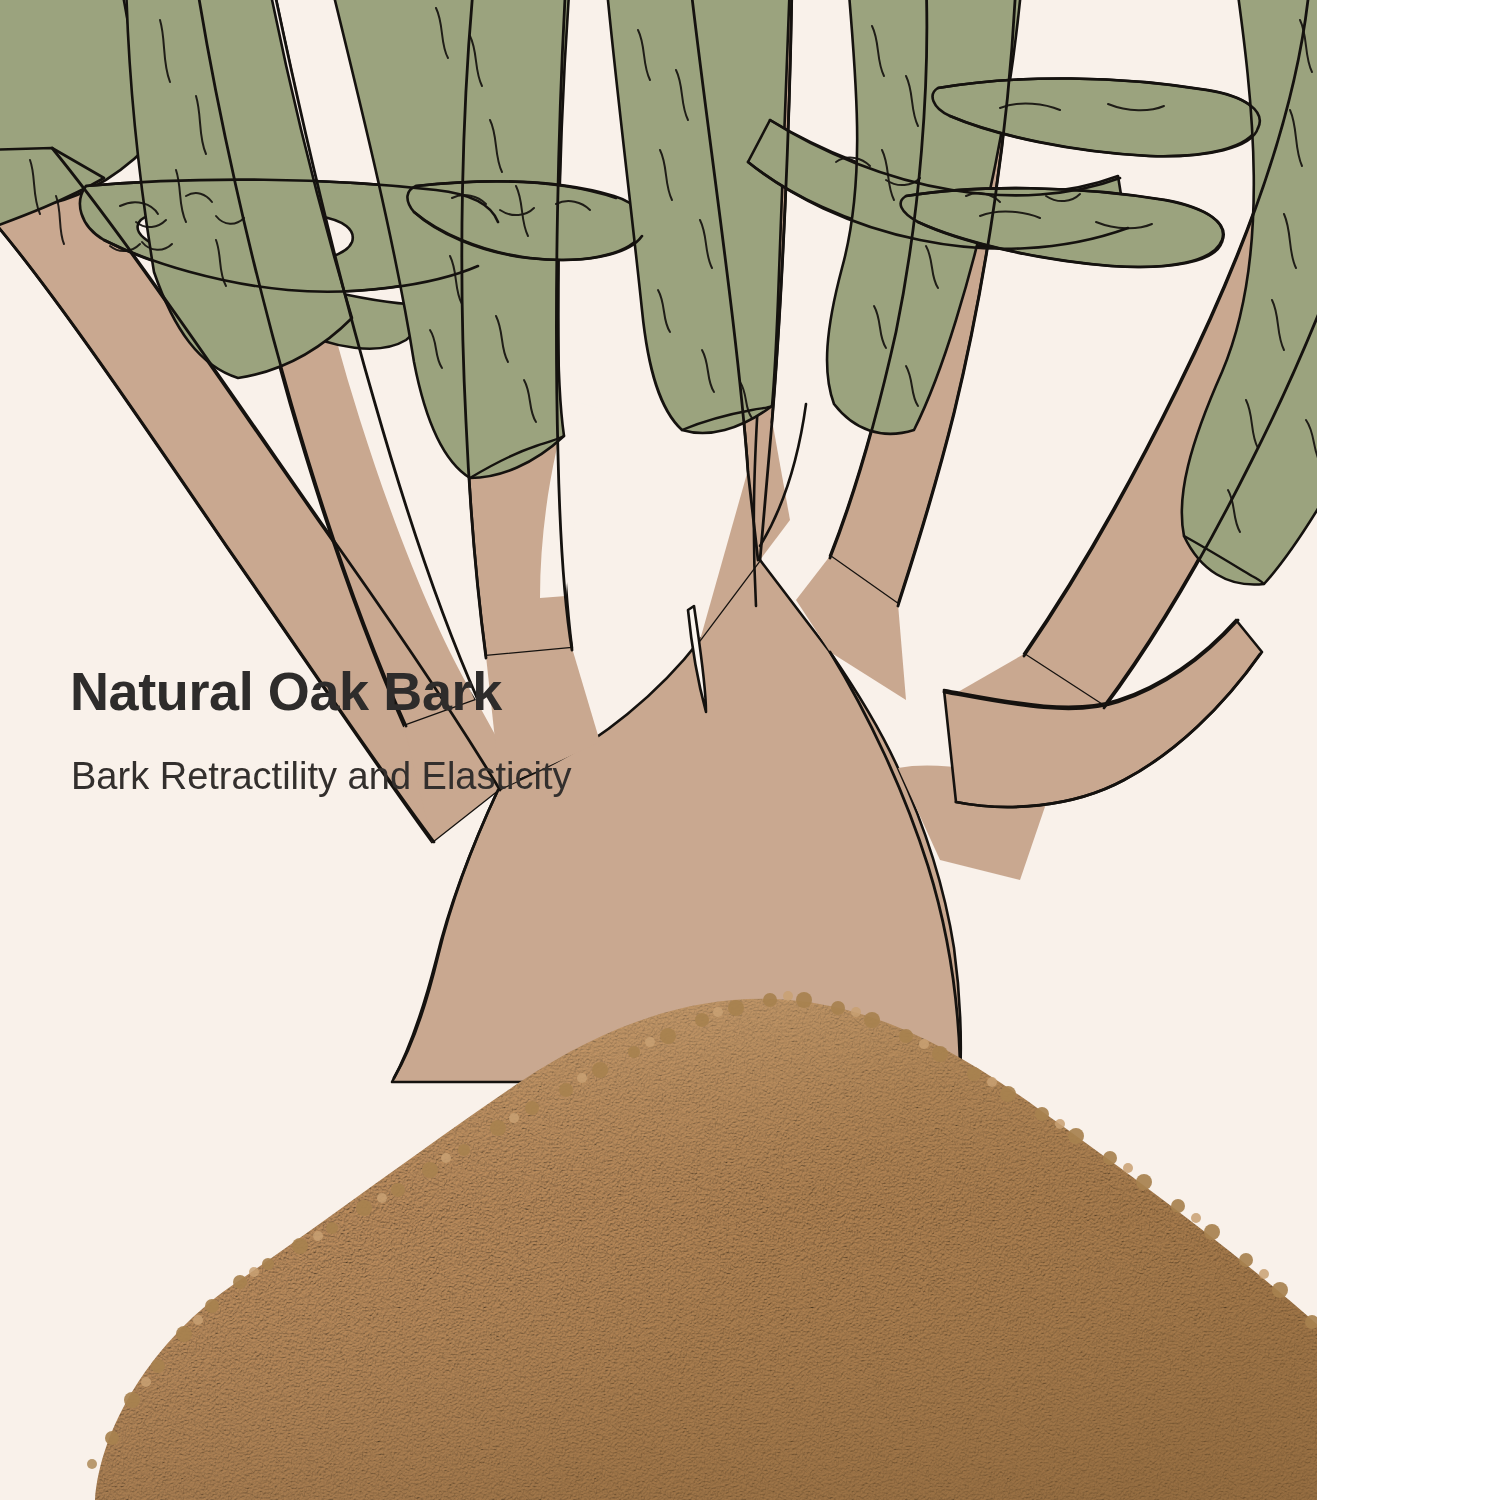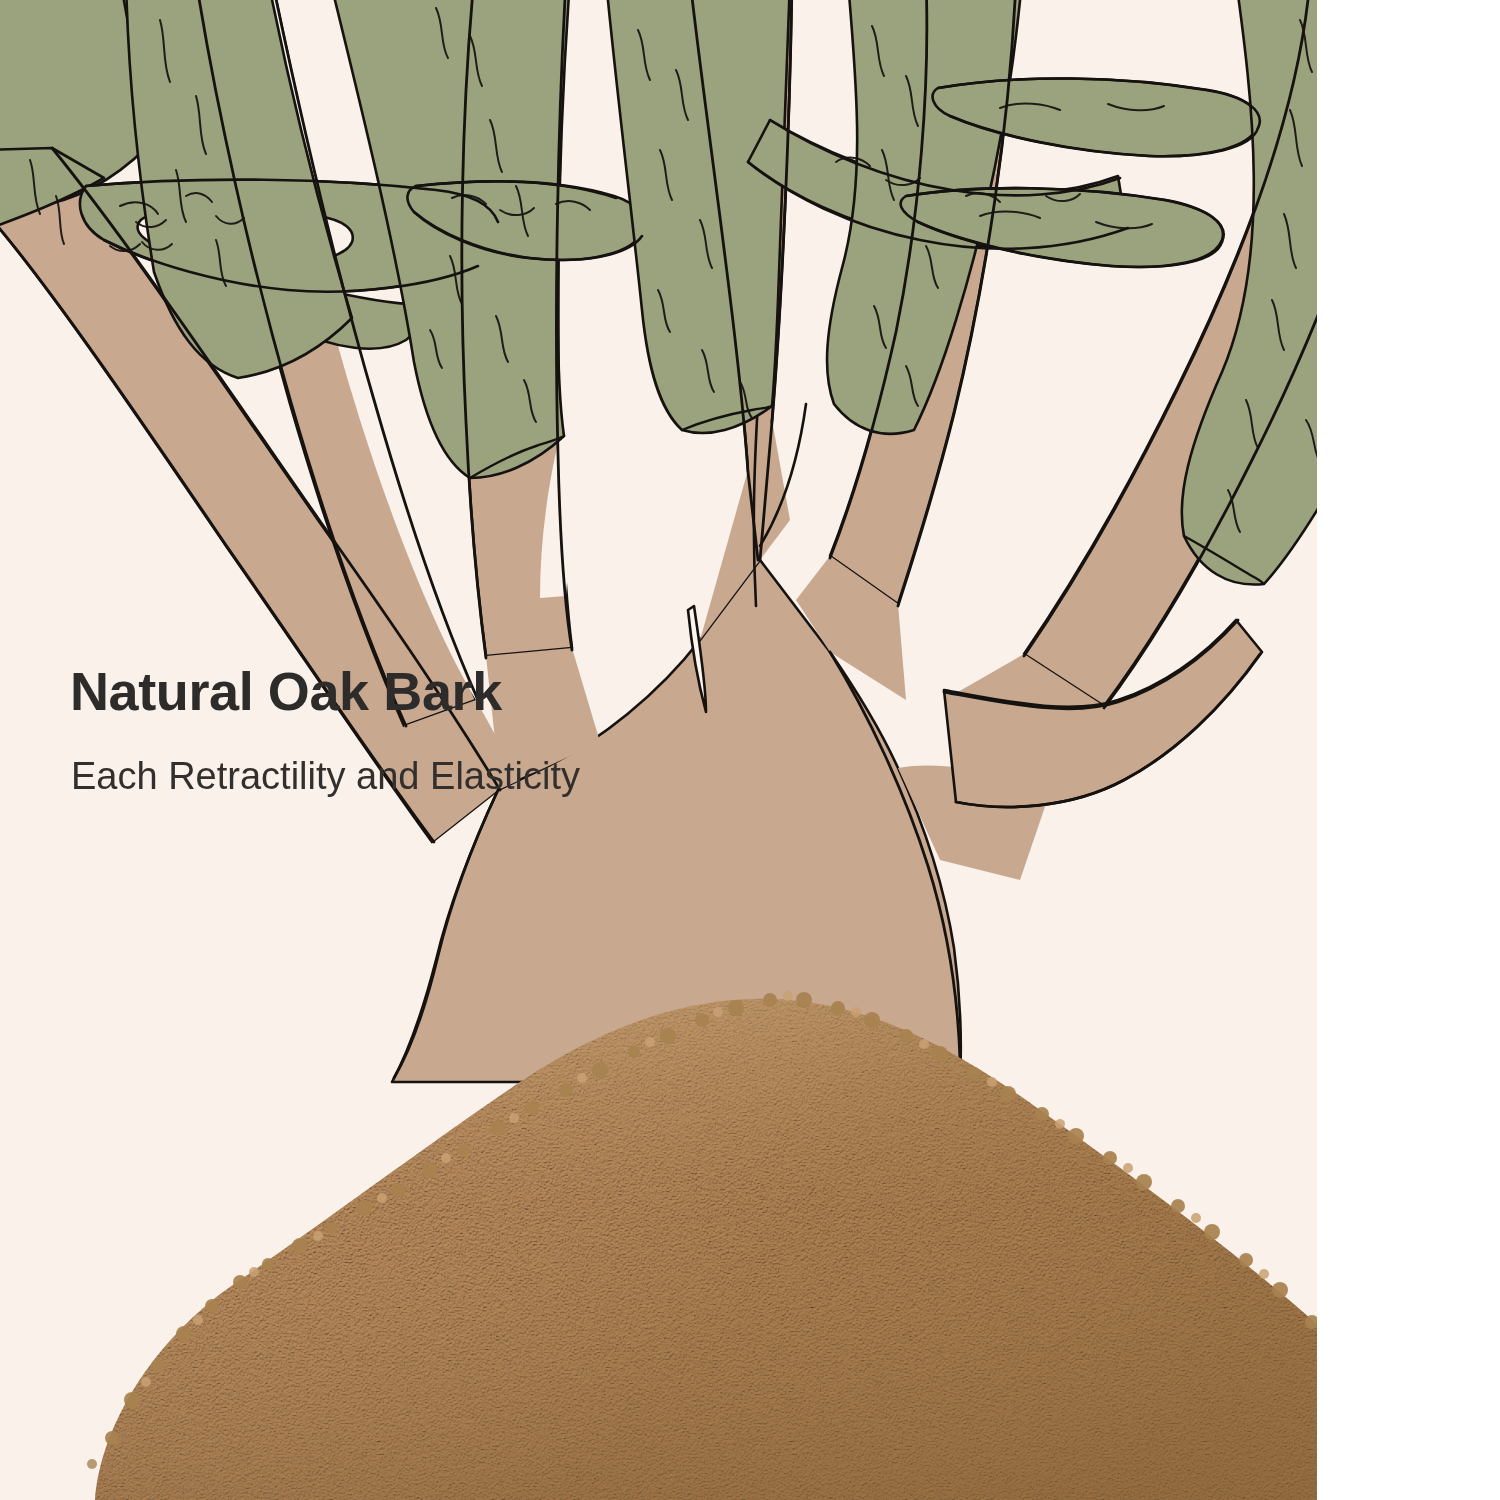--- a/index.html
+++ b/index.html
@@ -489,16 +489,16 @@
         <circle cx="1430" cy="1404" r="5"></circle>
         <circle cx="1412" cy="1356" r="4"></circle>
         <circle cx="92" cy="1464" r="5"></circle>
         <circle cx="1448" cy="1470" r="4"></circle>
       </g>
     </g>
   </svg>
 
   <div class="headline">Natural Oak Bark</div>
 
-  <div class="subhead">Each Retractility and Elasticity</div>
+  <div class="subhead">Bark Retractility and Elasticity</div>
 
 
 </div>
 
 </body></html>

